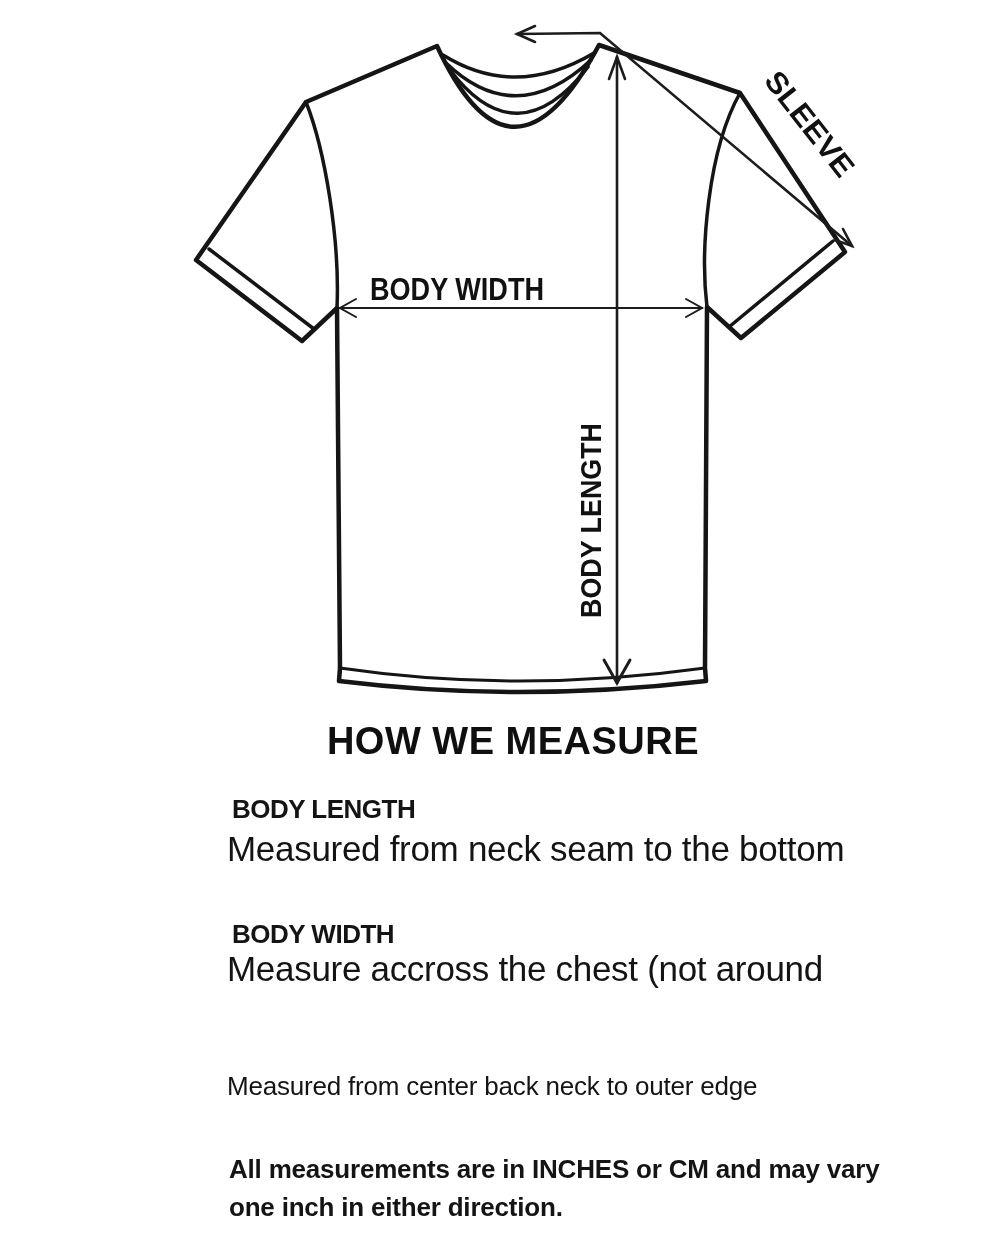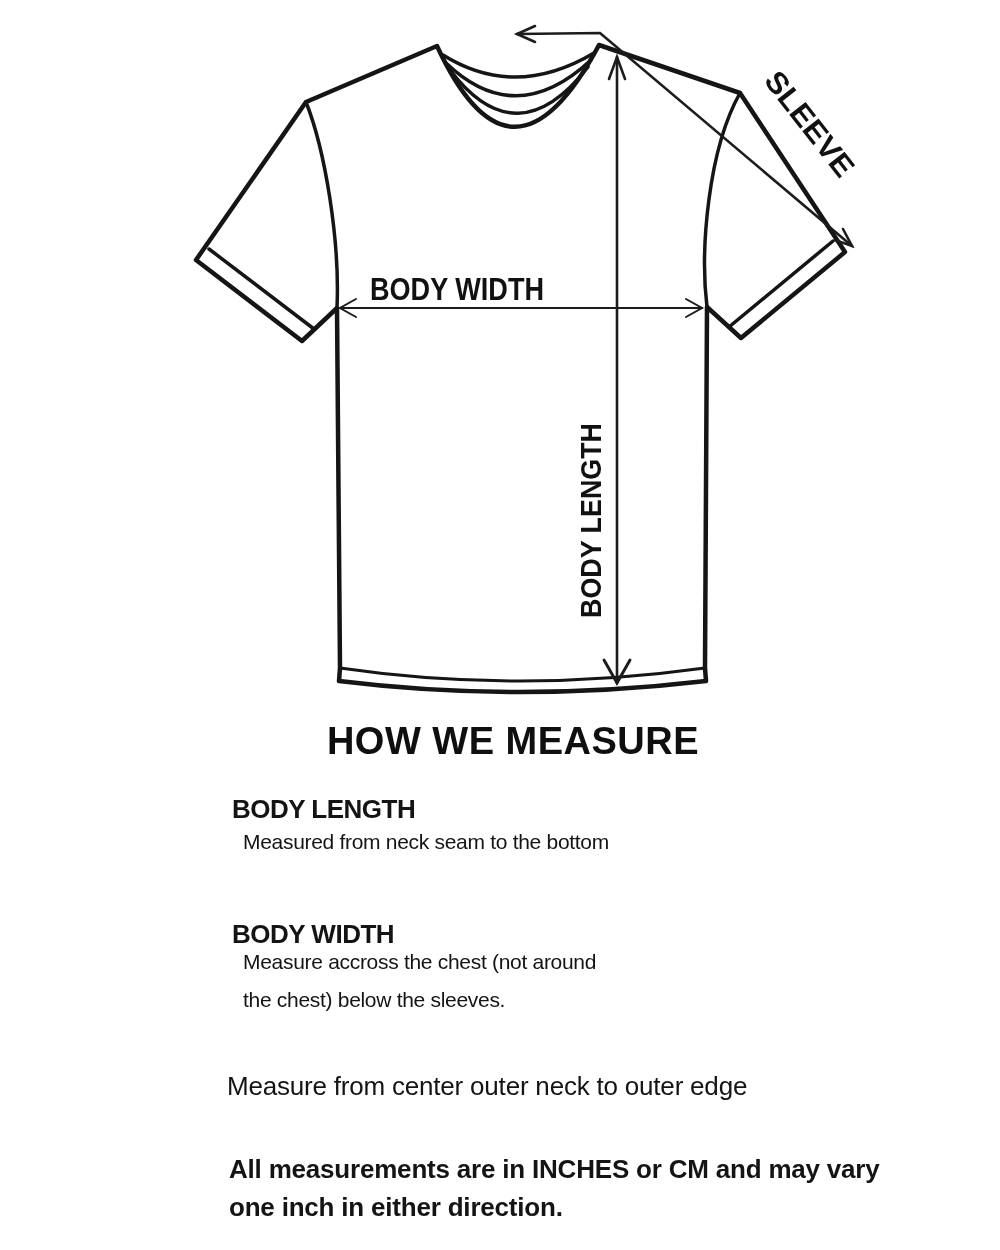--- a/index.html
+++ b/index.html
@@ -57,23 +57,22 @@
     line-height: 1.1;
   }
   .sec-heading {
     left: 232px;
     font-size: 26px;
     font-weight: bold;
     letter-spacing: -0.5px;
   }
   .sec-body {
     left: 227px;
-    font-size: 21px;
+    font-size: 35px;
     letter-spacing: -0.3px;
-    margin-left: 16px;
   }
   .sec-body-small {
     left: 227px;
     font-size: 26px;
     letter-spacing: -0.2px;
   }
   .note-line {
     left: 229px;
     font-size: 26px;
     font-weight: bold;
@@ -122,20 +121,19 @@
     <text class="svg-label" x="0" y="0" font-size="30" textLength="125" lengthAdjust="spacingAndGlyphs" transform="translate(763,81) rotate(52)">SLEEVE</text>
   </svg>
 
   <div class="title">HOW WE MEASURE</div>
 
   <div class="tline sec-heading" style="top:795px">BODY LENGTH</div>
   <div class="tline sec-body" style="top:830px">Measured from neck seam to the bottom</div>
 
   <div class="tline sec-heading" style="top:920px">BODY WIDTH</div>
   <div class="tline sec-body" style="top:950px">Measure accross the chest (not around</div>
-  <div class="tline sec-body" style="top:988px">the chest) below the sleeves.</div>
 
-  <div class="tline sec-body-small" style="top:1072px">Measure from center outer neck to outer edge</div>
+  <div class="tline sec-body-small" style="top:1072px">Measured from center back neck to outer edge</div>
 
   <div class="tline note-line" style="top:1155px">All measurements are in INCHES or CM and may vary</div>
   <div class="tline note-line" style="top:1193px">one inch in either direction.</div>
 
 </div>
 
 </body></html>

